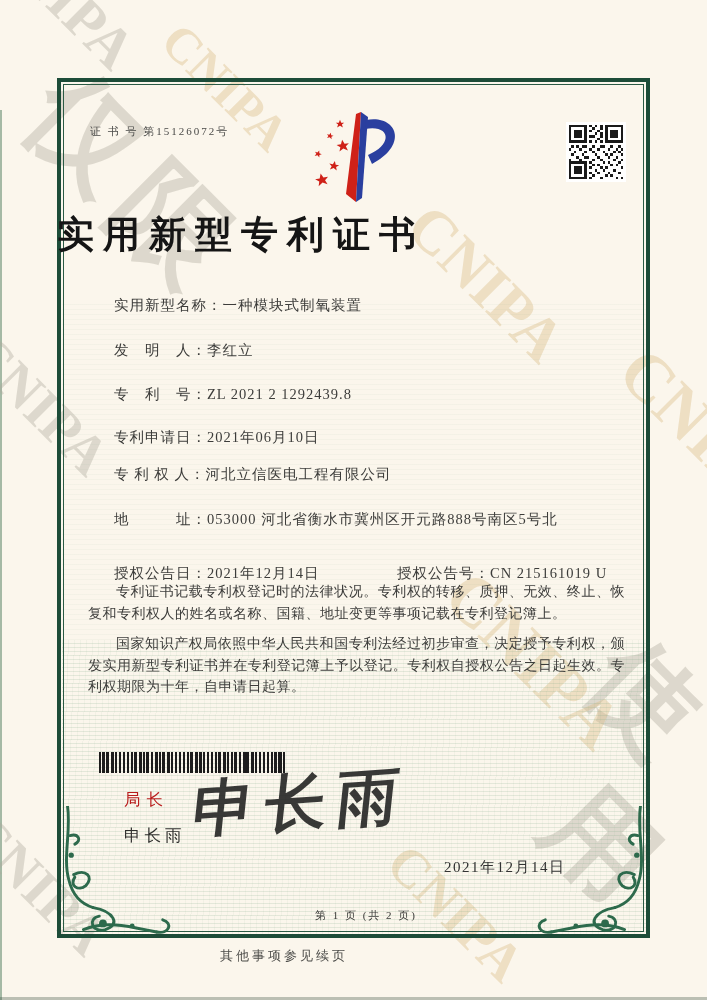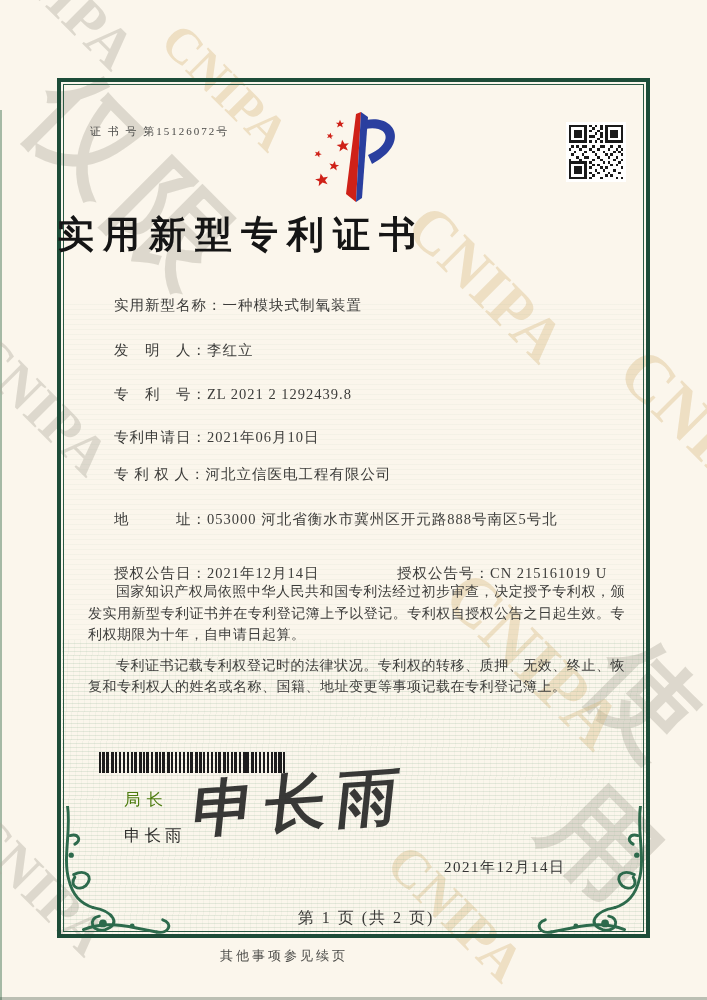--- a/index.html
+++ b/index.html
@@ -51,31 +51,31 @@
   .paras{position:absolute;left:88px;top:581px;width:537px;z-index:5;}
   .paras p{margin:0 0 9px 0;font-size:14px;line-height:21.5px;text-indent:2em;
     color:#3d3d3b;letter-spacing:.5px;text-align:justify;}
 
   .barcode{position:absolute;left:99px;top:752px;width:186px;height:21px;
     background:
       repeating-linear-gradient(90deg,#1c1c1c 0 2px,transparent 2px 4px),
       repeating-linear-gradient(90deg,#1c1c1c 0 1px,transparent 1px 7px),
       repeating-linear-gradient(90deg,transparent 0 3px,#1c1c1c 3px 4px,transparent 4px 11px);}
 
-  .director-title{position:absolute;left:124px;top:789px;font-size:16.5px;letter-spacing:6px;color:#4d7c0f;}
+  .director-title{position:absolute;left:124px;top:789px;font-size:16.5px;letter-spacing:6px;color:#b91c1c;}
   .director-name{position:absolute;left:124px;top:825px;font-size:16.5px;letter-spacing:4px;color:#2e2e2c;}
 
   .signature{position:absolute;left:192px;top:760px;width:240px;height:100px;
     font-size:62px;color:#1f1f1f;font-weight:700;letter-spacing:10px;white-space:nowrap;
     transform:rotate(-4deg) skewX(-10deg);opacity:.88;}
 
   .issue-date{position:absolute;left:444px;top:858px;font-size:15px;letter-spacing:1.5px;color:#333;}
 
   .page-footer{position:absolute;left:57px;top:908px;width:618px;text-align:center;
-    font-size:16px;letter-spacing:2px;color:#3a3a38;}
+    font-size:11px;letter-spacing:2px;color:#3a3a38;}
 
   .continuation{position:absolute;left:0;top:947px;width:568px;text-align:center;
     font-size:13px;letter-spacing:3px;color:#4c4c49;}
 
   .flourish{position:absolute;z-index:4;}
   .flourish.left{left:59px;top:806px;}
   .flourish.right{left:527px;top:806px;transform:scaleX(-1);}
 </style>
 </head>
 <body>
@@ -268,22 +268,22 @@
       <span class="lab">地　　　址：</span><span class="val">053000 河北省衡水市冀州区开元路888号南区5号北</span>
     </div>
     <div class="row" style="top:564px;">
       <span>授权公告日：</span><span>2021年12月14日</span>
       <span class="grant-right">
         <span>授权公告号：</span><span>CN 215161019 U</span>
       </span>
     </div>
 
     <div class="paras">
+      <p>专利证书记载专利权登记时的法律状况。专利权的转移、质押、无效、终止、恢复和专利权人的姓名或名称、国籍、地址变更等事项记载在专利登记簿上。</p>
       <p>国家知识产权局依照中华人民共和国专利法经过初步审查，决定授予专利权，颁发实用新型专利证书并在专利登记簿上予以登记。专利权自授权公告之日起生效。专利权期限为十年，自申请日起算。</p>
-      <p>专利证书记载专利权登记时的法律状况。专利权的转移、质押、无效、终止、恢复和专利权人的姓名或名称、国籍、地址变更等事项记载在专利登记簿上。</p>
     </div>
 
     <div class="barcode"></div>
 
     <div class="director-title">局长</div>
     <div class="director-name">申长雨</div>
     <div class="signature">申长雨</div>
 
     <div class="issue-date">2021年12月14日</div>
 

